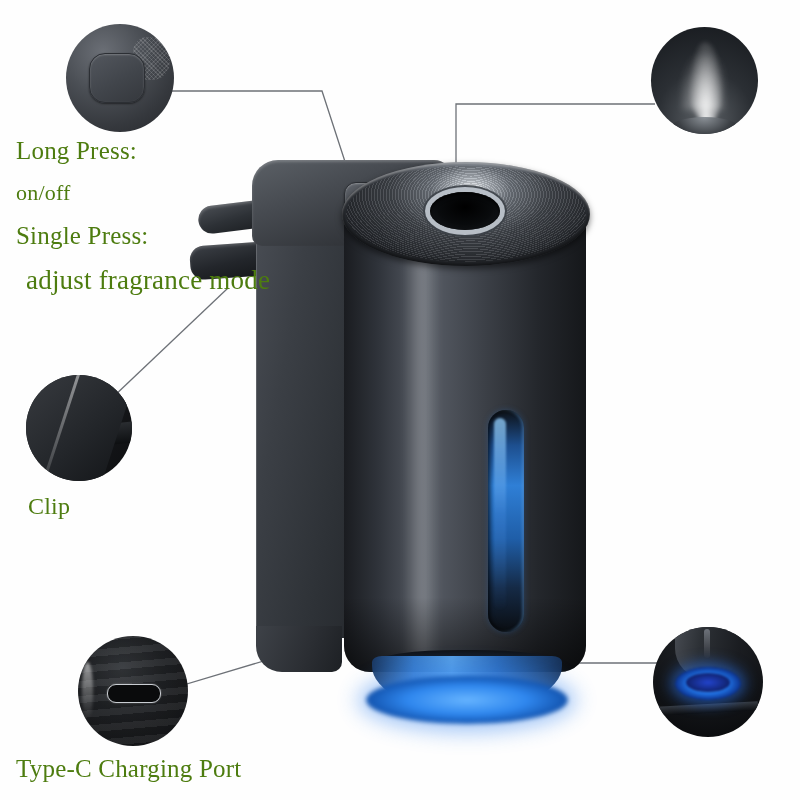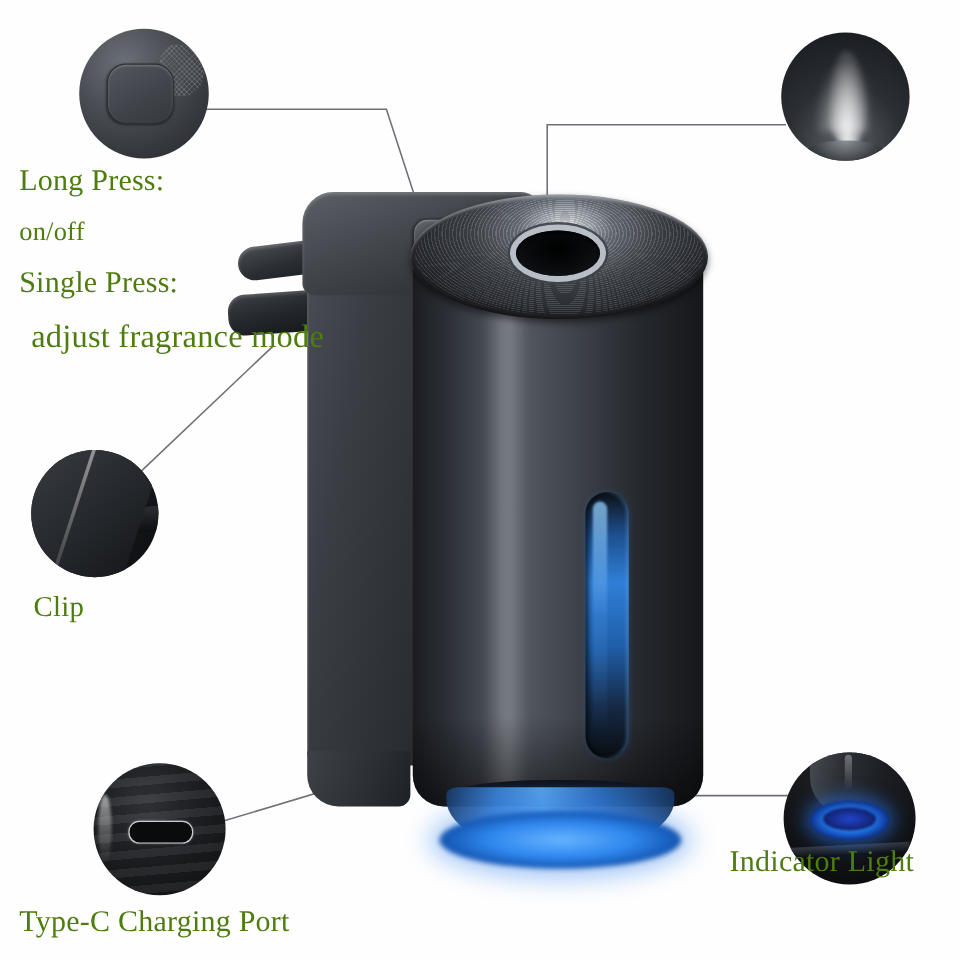--- a/index.html
+++ b/index.html
@@ -349,16 +349,15 @@
     <div class="shelf"></div>
     <div class="glow"></div>
     <div class="glowcore"></div>
   </div>
 
   <div class="label l-longpress">Long Press:</div>
   <div class="label l-onoff">on/off</div>
   <div class="label l-single">Single Press:</div>
   <div class="label l-adjust">adjust fragrance mode</div>
   <div class="label l-clip">Clip</div>
-  <div class="label l-indicator">Indicator Light</div>
   <div class="label l-typec">Type-C Charging Port</div>
 
 </div>
 
 </body></html>

